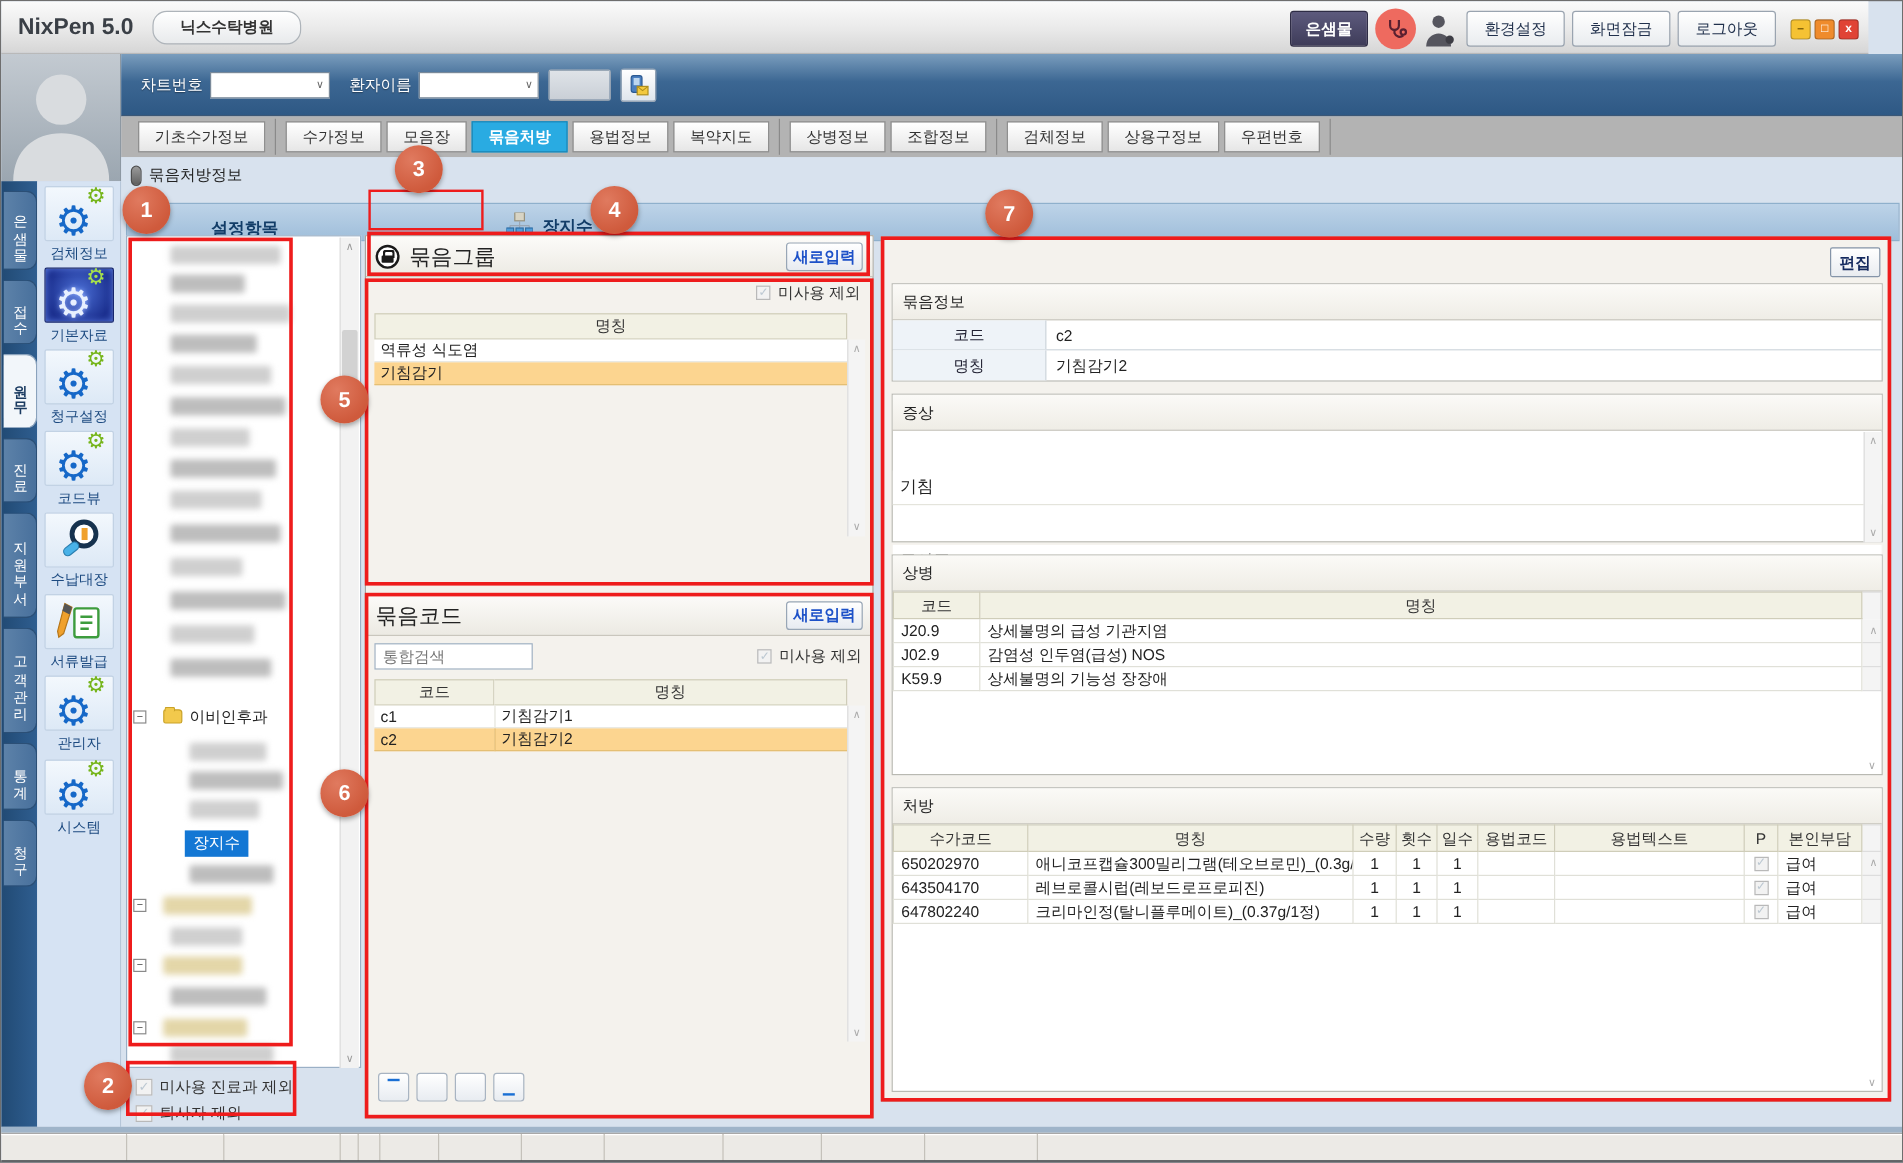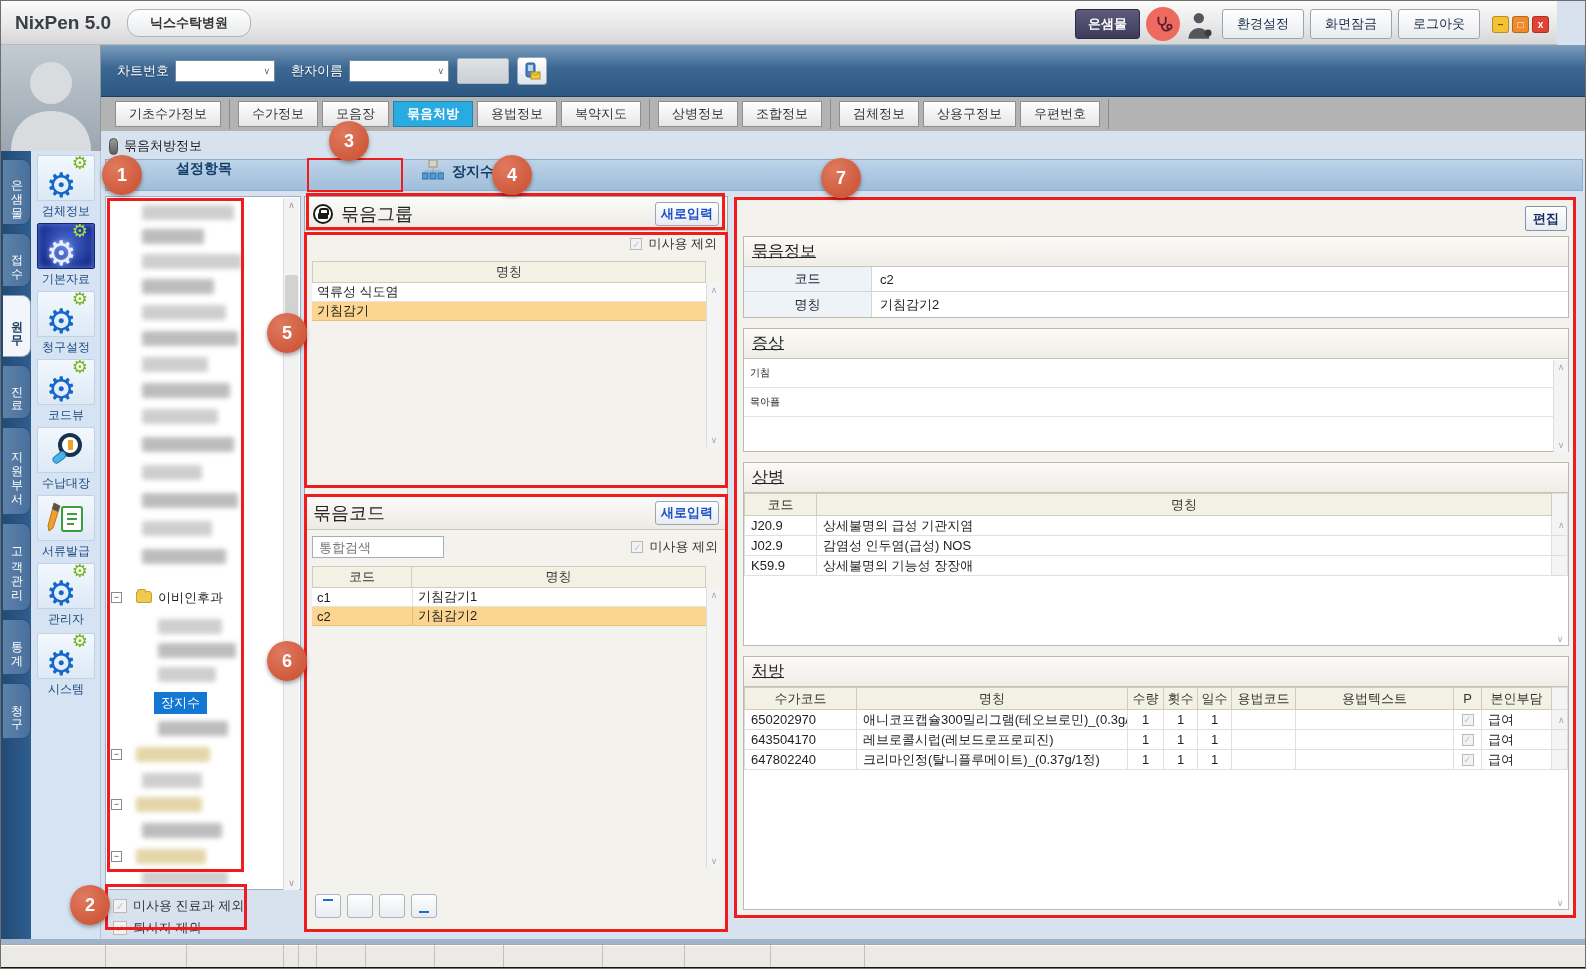--- a/index.html
+++ b/index.html
@@ -74,22 +74,22 @@
   .gearwrap{position:relative;width:40px;height:36px;}
   .gear-big{position:absolute;left:0;bottom:-6px;font-size:34px;line-height:34px;color:#1668c8;}
   .gear-sm{position:absolute;right:-2px;top:-6px;font-size:18px;line-height:18px;color:#76b51b;}
   .rail-item.selected .gear-big{color:#e8f0ff;text-shadow:0 0 4px #9db7ff;}
   .rail-item.selected .gear-sm{color:#a6e04a;}
 
   
   .content{position:absolute;left:100px;top:130px;width:1486px;height:808px;background:#d8e2ee;}
   .page-title{position:absolute;left:8px;top:6px;display:flex;align-items:center;gap:6px;font-size:13px;color:#222;}
   .pill-ico{width:9px;height:17px;border-radius:5px;background:linear-gradient(#9a9a9a,#5f5f5f);border:1px solid #4e4e4e;}
-  .secthdr{position:absolute;left:4px;top:28px;width:1478px;height:32px;
-    background:linear-gradient(#bdd3e8,#9fbeda);border:1px solid #8fb0cc;display:flex;align-items:flex-start;}
+  .secthdr{position:absolute;left:4px;top:38px;width:1478px;height:32px;
+    background:linear-gradient(#bdd3e8,#9fbeda);border:1px solid #8fb0cc;display:flex;align-items:flex-end;}
   .secthdr .left-title{width:196px;text-align:center;font-weight:bold;color:#123d68;font-size:14px;}
   .secthdr .node-title{display:flex;align-items:center;gap:8px;margin-left:120px;font-weight:bold;color:#123d68;font-size:14px;}
 
   
   .tree-panel{position:absolute;left:4px;top:65px;width:196px;height:694px;background:#fff;border:1px solid #9ab0c6;}
   .tree-scroll{position:absolute;right:1px;top:1px;width:16px;height:692px;background:#f2f2f2;border-left:1px solid #dcdcdc;
     display:flex;flex-direction:column;align-items:center;justify-content:space-between;color:#9a9a9a;font-size:9px;padding:2px 0;}
   .tree-thumb{position:absolute;right:2px;top:78px;width:13px;height:56px;background:#d2d2d2;border-radius:2px;}
   .blur{position:absolute;height:15px;background:#cfcfcf;filter:blur(2.5px);border-radius:2px;}
   .blur.dark{background:#bdbdbd;}
@@ -130,30 +130,30 @@
   .search-inp{width:132px;height:22px;border:1px solid #9fb0c0;background:#fff;padding:0 6px;font-size:13px;color:#999;
     font-family:"Liberation Sans","DejaVu Sans",sans-serif;}
 
   
   .detail{position:absolute;left:633px;top:66px;width:842px;height:721px;background:#f4f2ed;border:1px solid #a5a5a0;}
   .edit-btn{position:absolute;right:8px;top:8px;width:42px;height:25px;background:linear-gradient(#ffffff,#e9ecf0);
     border:1px solid #8494a8;border-radius:2px;color:#14295e;font-weight:bold;font-size:13px;
     display:flex;align-items:center;justify-content:center;}
   .dbox{position:absolute;left:8px;width:826px;border:1px solid #b9b9b2;background:#fff;}
   .dbox-hdr{height:30px;background:linear-gradient(#fbfaf7,#efede6);border-bottom:1px solid #c5c3ba;
-    display:flex;align-items:center;padding:0 8px;font-size:16px;color:#222;text-decoration:underline;}
+    display:flex;align-items:center;padding:0 8px;font-size:13px;color:#222;}
   .kvrow{display:flex;height:25px;border-bottom:1px solid #cfd6dc;}
   .kvrow .k{width:128px;background:#eef3f8;border-right:1px solid #cfd6dc;display:flex;align-items:center;justify-content:center;font-size:13px;color:#223;}
   .kvrow .v{flex:1;display:flex;align-items:center;padding:0 8px;font-size:13px;}
   .tbl{width:100%;border-collapse:collapse;table-layout:fixed;}
   .tbl th{background:#f2f1e4;border:1px solid #cfcdb9;font-size:13px;font-weight:normal;color:#333;height:22px;padding:0;}
   .tbl td{border:1px solid #e0e0d8;border-top:none;font-size:13px;height:20px;padding:0 6px;background:#fff;
     overflow:hidden;white-space:nowrap;}
   .tbl td.ctr{text-align:center;padding:0;}
-  .srow{height:29px;border-bottom:1px solid #e4e4dc;display:flex;align-items:center;padding:0 6px;font-size:10px;background:#fff;}
+  .srow{height:29px;border-bottom:1px solid #e4e4dc;display:flex;align-items:center;padding:0 6px;font-size:14px;background:#fff;margin-top:33px;}
 
   
   .statusbar{position:absolute;left:0;top:943px;width:1586px;height:23px;background:#eceae6;border-top:1px solid #a8a8a8;display:flex;}
   .statusbar .seg{border-right:1px solid #c4c1ba;height:100%;box-shadow:inset 0 1px 0 #fff;}
   .bottom-dark{position:absolute;left:0;top:966px;width:1586px;height:3px;background:#141414;}
   .content-bottom{position:absolute;left:0;top:938px;width:1586px;height:5px;background:#9fb4c9;}
 
   
   .ann{position:absolute;pointer-events:none;z-index:60;}
   .ann-rect{border:3px solid #ee1c1c;}

